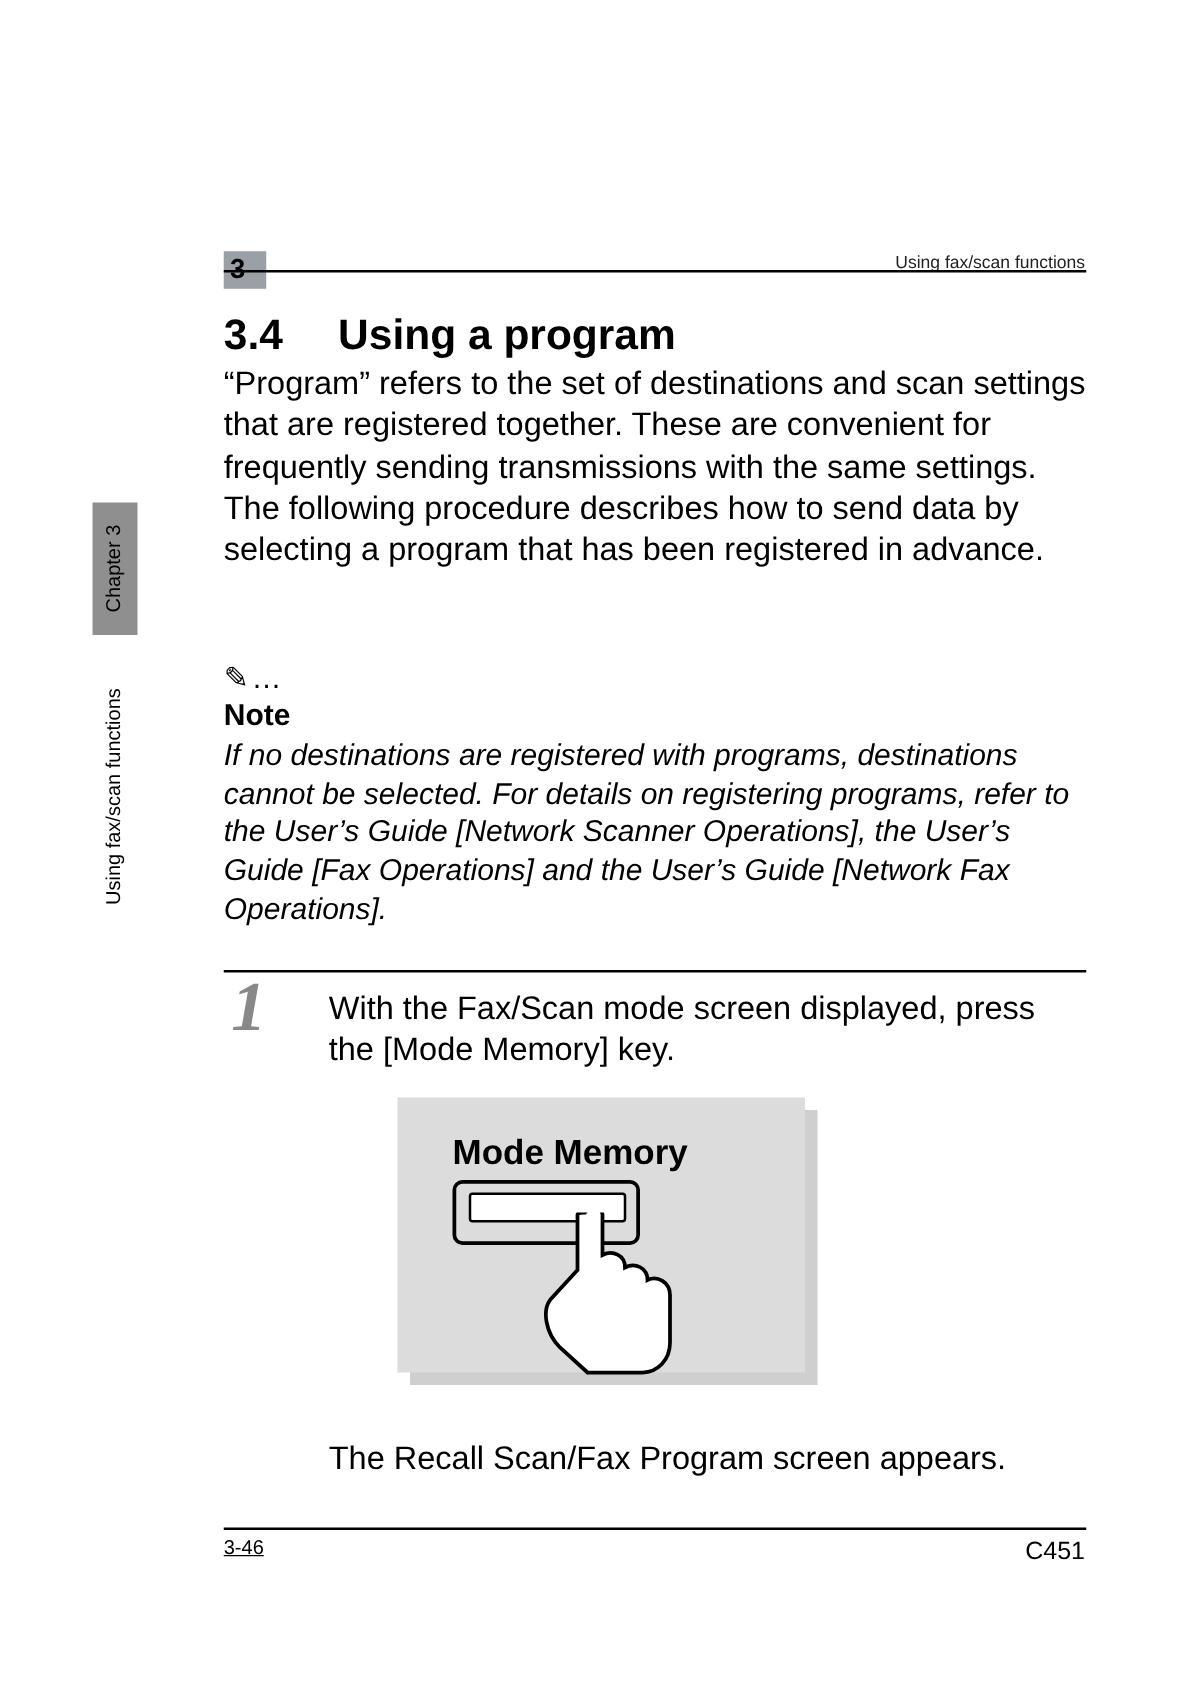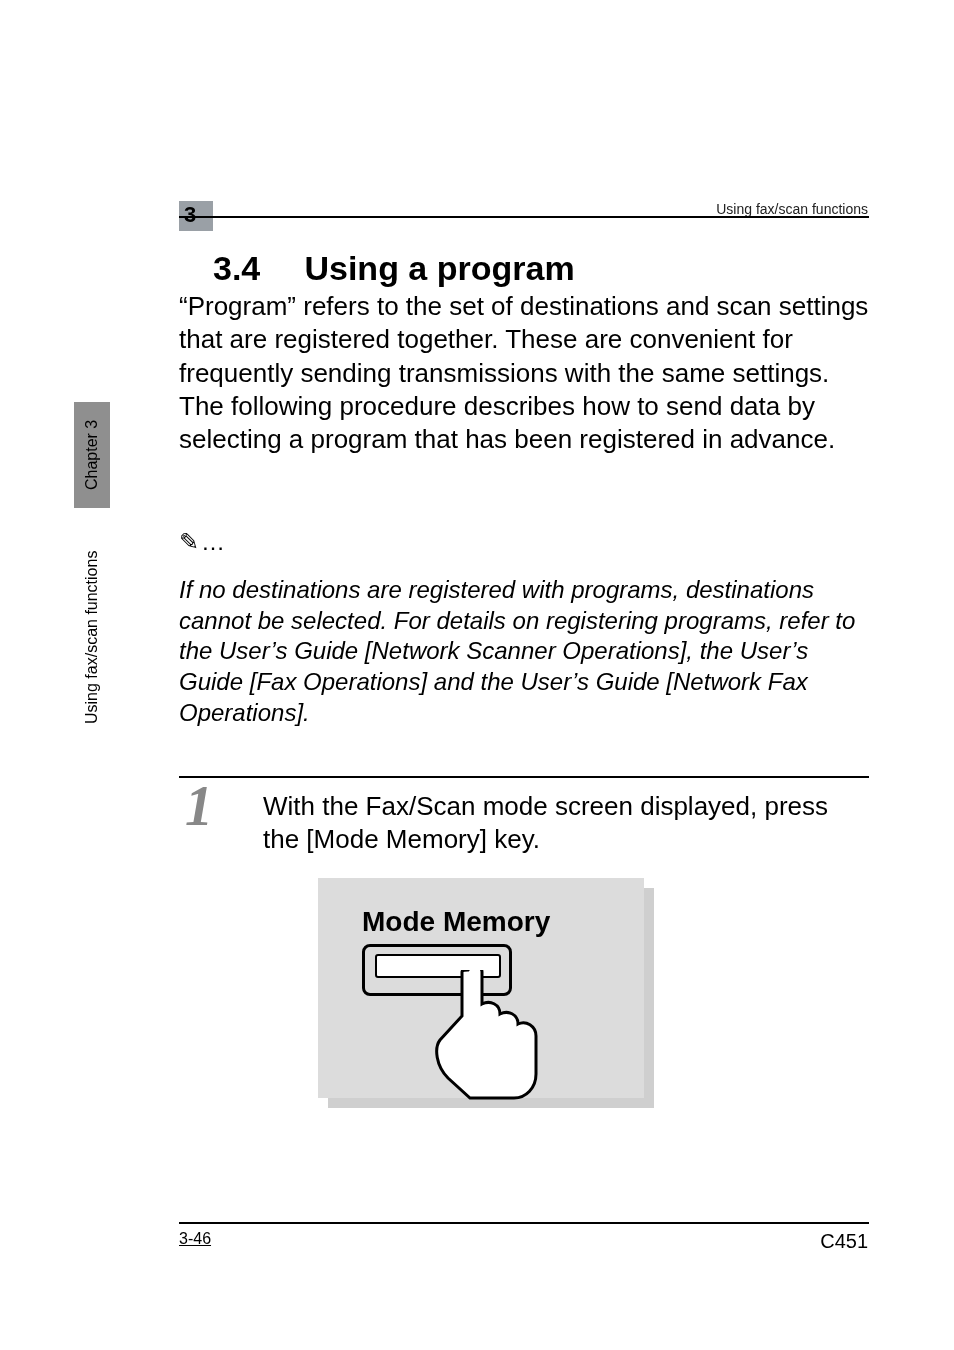--- a/index.html
+++ b/index.html
@@ -4,29 +4,29 @@
 <style>
   * { margin: 0; padding: 0; box-sizing: border-box; }
   html, body { width: 954px; height: 1350px; background: #fff; font-family: Arial, Helvetica, sans-serif; color: #000; }
   .page { position: relative; width: 954px; height: 1350px; }
 
   .header-line { position: absolute; left: 179px; top: 216px; width: 690px; height: 2px; background: #000; }
   .chapter-tab { position: absolute; left: 179px; top: 201px; width: 34px; height: 30px; background: #9aa0a6; }
   .chapter-num { position: absolute; left: 184px; top: 202px; font-size: 22px; font-weight: bold; color: #000; }
   .running-head { position: absolute; right: 86px; top: 201px; font-size: 14px; color: #222; }
 
-  .h2 { position: absolute; left: 179px; top: 250px; font-size: 34px; font-weight: bold; line-height: 1.1; margin-left: 34px; }
+  .h2 { position: absolute; left: 179px; top: 250px; font-size: 34px; font-weight: bold; line-height: 1.1; }
   .h2 .secnum { display: inline-block; width: 82px; }
 
   .body-para { position: absolute; left: 179px; top: 290px; width: 690px; font-size: 26px; line-height: 1.28; }
 
   .note-block { position: absolute; left: 179px; top: 528px; width: 690px; }
   .note-symbol { font-size: 24px; letter-spacing: 2px; }
   .note-label { font-size: 24px; font-weight: bold; margin-top: 2px; }
-  .note-text { font-size: 24px; font-style: italic; line-height: 1.28; margin-top: 19px; }
+  .note-text { font-size: 24px; font-style: italic; line-height: 1.28; margin-top: 3px; }
 
   .step-divider-top { position: absolute; left: 179px; top: 776px; width: 690px; height: 2px; background: #000; }
 
   .step-row { position: absolute; left: 179px; top: 790px; width: 690px; }
   .step-num { position: absolute; left: 6px; top: -12px; font-family: Georgia, 'Times New Roman', serif; font-style: italic; font-weight: bold; font-size: 56px; color: #888; line-height: 1; }
   .step-text { margin-left: 84px; width: 606px; font-size: 26px; line-height: 1.28; }
 
   .illus-wrap { position: absolute; left: 318px; top: 878px; width: 336px; height: 230px; }
   .illus-shadow { position: absolute; left: 10px; top: 10px; width: 326px; height: 220px; background: #cfcfcf; }
   .illus-card { position: absolute; left: 0; top: 0; width: 326px; height: 220px; background: #dcdcdc; }
@@ -64,20 +64,21 @@
 
   <h2 class="h2">
     <span class="secnum">3.4</span>
     <span>Using a program</span>
   </h2>
 
   <div class="body-para">“Program” refers to the set of destinations and scan settings that are registered together. These are convenient for frequently sending transmissions with the same settings. The following procedure describes how to send data by selecting a program that has been registered in advance.</div>
 
   <div class="note-block">
     <div class="note-symbol">✎…</div>
+    <div class="note-label">Note</div>
     <div class="note-text">If no destinations are registered with programs, destinations cannot be selected. For details on registering programs, refer to the User’s Guide [Network Scanner Operations], the User’s Guide [Fax Operations] and the User’s Guide [Network Fax Operations].</div>
   </div>
 
   <div class="step-divider-top"></div>
 
   <div class="step-row">
     <div class="step-num">1</div>
     <div class="step-text">With the Fax/Scan mode screen displayed, press the [Mode Memory] key.</div>
   </div>
 
@@ -87,18 +88,19 @@
       <div class="illus-title">Mode Memory</div>
       <div class="btn-frame">
         <div class="btn-inner"></div>
       </div>
       <svg class="hand-svg" width="120" height="130" viewBox="0 0 120 130">
         <path d="M36 2 L36 46 L14 70 C8 78 10 96 22 108 L44 128 L88 128 C100 128 110 118 110 104 L110 66 C110 56 100 50 92 54 C92 44 82 40 74 44 C74 34 64 30 56 34 L56 2 C56 -4 46 -6 42 0 C38 0 36 0 36 2 Z" fill="#ffffff" stroke="#000" stroke-width="3"></path>
       </svg>
     </div>
   </div>
 
+  <div class="post-illus">The Recall Scan/Fax Program screen appears.</div>
 
   <div class="footer-line"></div>
   <div class="footer-left">3-46</div>
   <div class="footer-right">C451</div>
 
 </div>
 
 </body></html>

